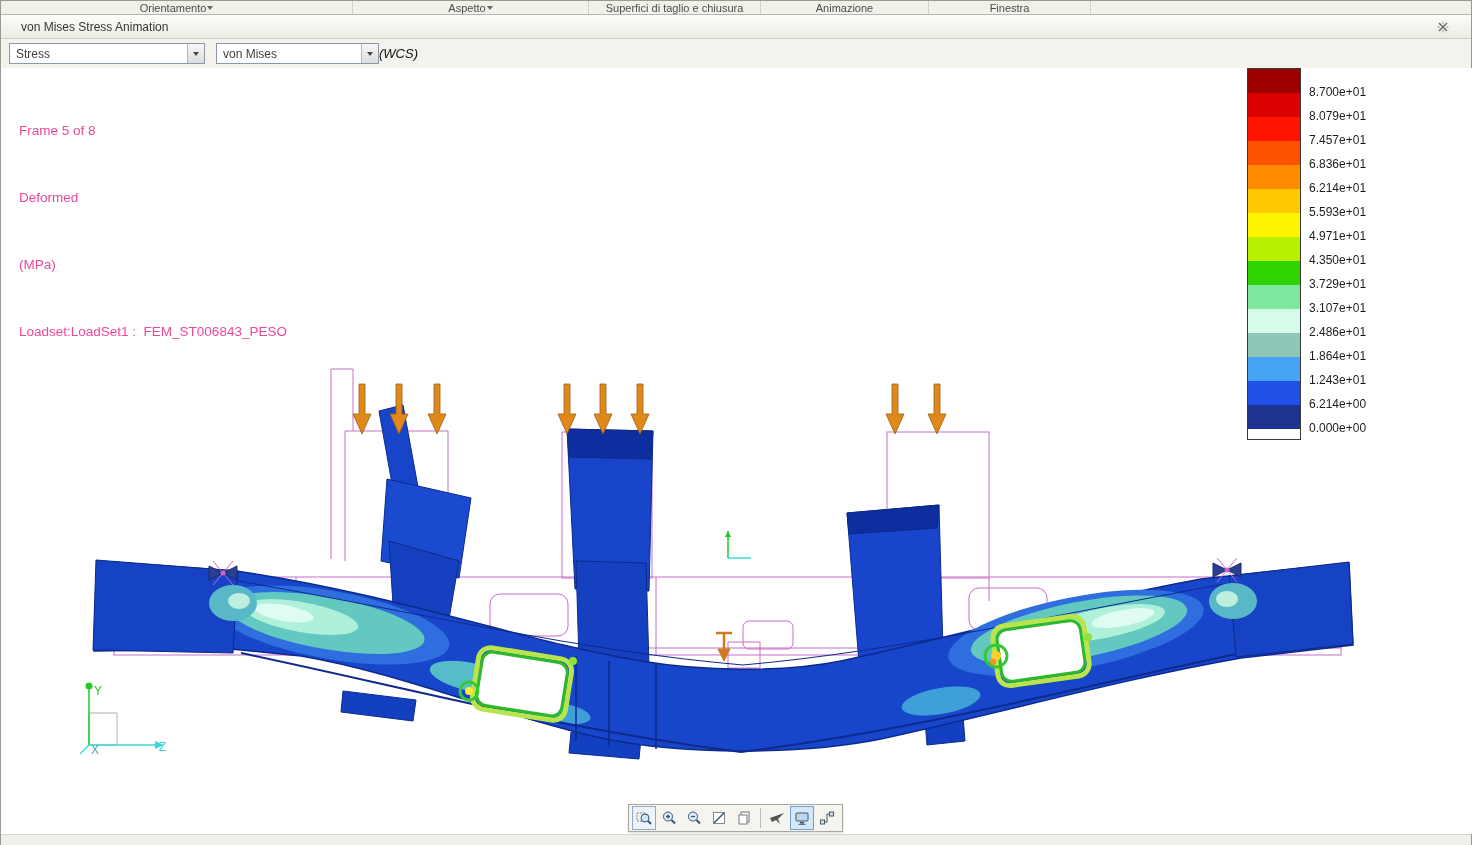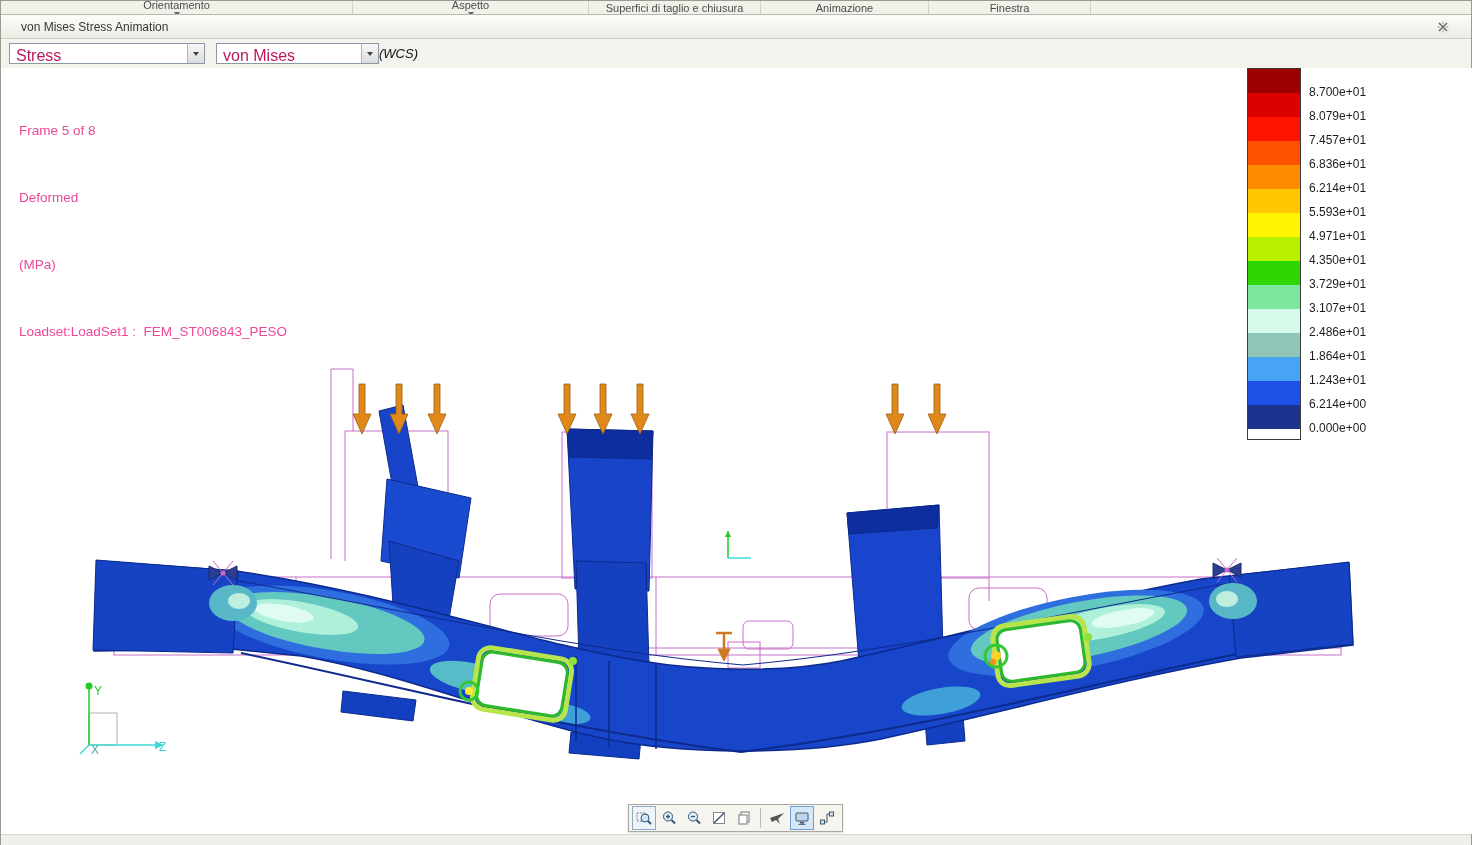--- a/index.html
+++ b/index.html
@@ -6,38 +6,38 @@
   html,body { width:1472px; height:845px; overflow:hidden; background:#fff;
               font-family:"Liberation Sans", sans-serif; }
   .app { position:relative; width:1472px; height:845px; background:#fff;
          border:1px solid #9a9992; }
 
   
   .ribbon { position:absolute; top:0; left:0; width:100%; height:14px;
             background:#f1f0e9; border-bottom:1px solid #b9b7ad; display:flex; }
   .ribbon-group { display:flex; align-items:center; justify-content:center; gap:1px;
                   border-right:1px solid #d4d2c8; height:100%;
-                  font-size:11px; color:#4c4c4c; cursor:default; overflow:hidden;flex-direction:column; }
+                  font-size:11px; color:#4c4c4c; cursor:default; overflow:hidden; }
   .ribbon-fill { flex:1; }
   .caret { width:0; height:0; border-left:3px solid transparent;
            border-right:3px solid transparent; border-top:4px solid #666; }
 
   
   .panel-titlebar { position:absolute; top:14px; left:0; width:100%; height:24px;
                     background:linear-gradient(#fcfcfa,#ecebe4);
                     border-bottom:1px solid #cfcdc3; display:flex; align-items:center;
                     padding:0 20px; font-size:12px; color:#363636; }
   .panel-close { margin-left:auto; width:16px; height:16px; display:flex;
                  align-items:center; justify-content:center; cursor:pointer; }
 
   
   .controls { position:absolute; top:38px; left:0; width:100%; height:29px;
               background:#f3f2ec; display:flex; align-items:center; padding-left:8px; }
   .combo { display:flex; height:21px; background:#fff; border:1px solid #8a99a8; }
-  .combo-value { font-size:16px; padding:3px 6px; color:#be185d; white-space:nowrap;
+  .combo-value { font-size:12px; padding:3px 6px; color:#404040; white-space:nowrap;
                  overflow:hidden; }
   .combo-btn { width:17px; border-left:1px solid #aeb6be; display:flex;
                align-items:center; justify-content:center;
                background:linear-gradient(#f8f8f8,#dcdcdc); cursor:pointer; }
   .combo-btn .caret { border-top-color:#444; }
   .csys { margin-left:0; font-size:13px; color:#111;font-style:italic; }
 
   
   .viewport { position:absolute; top:67px; left:0; width:1472px; height:766px;
               background:#fff; }

